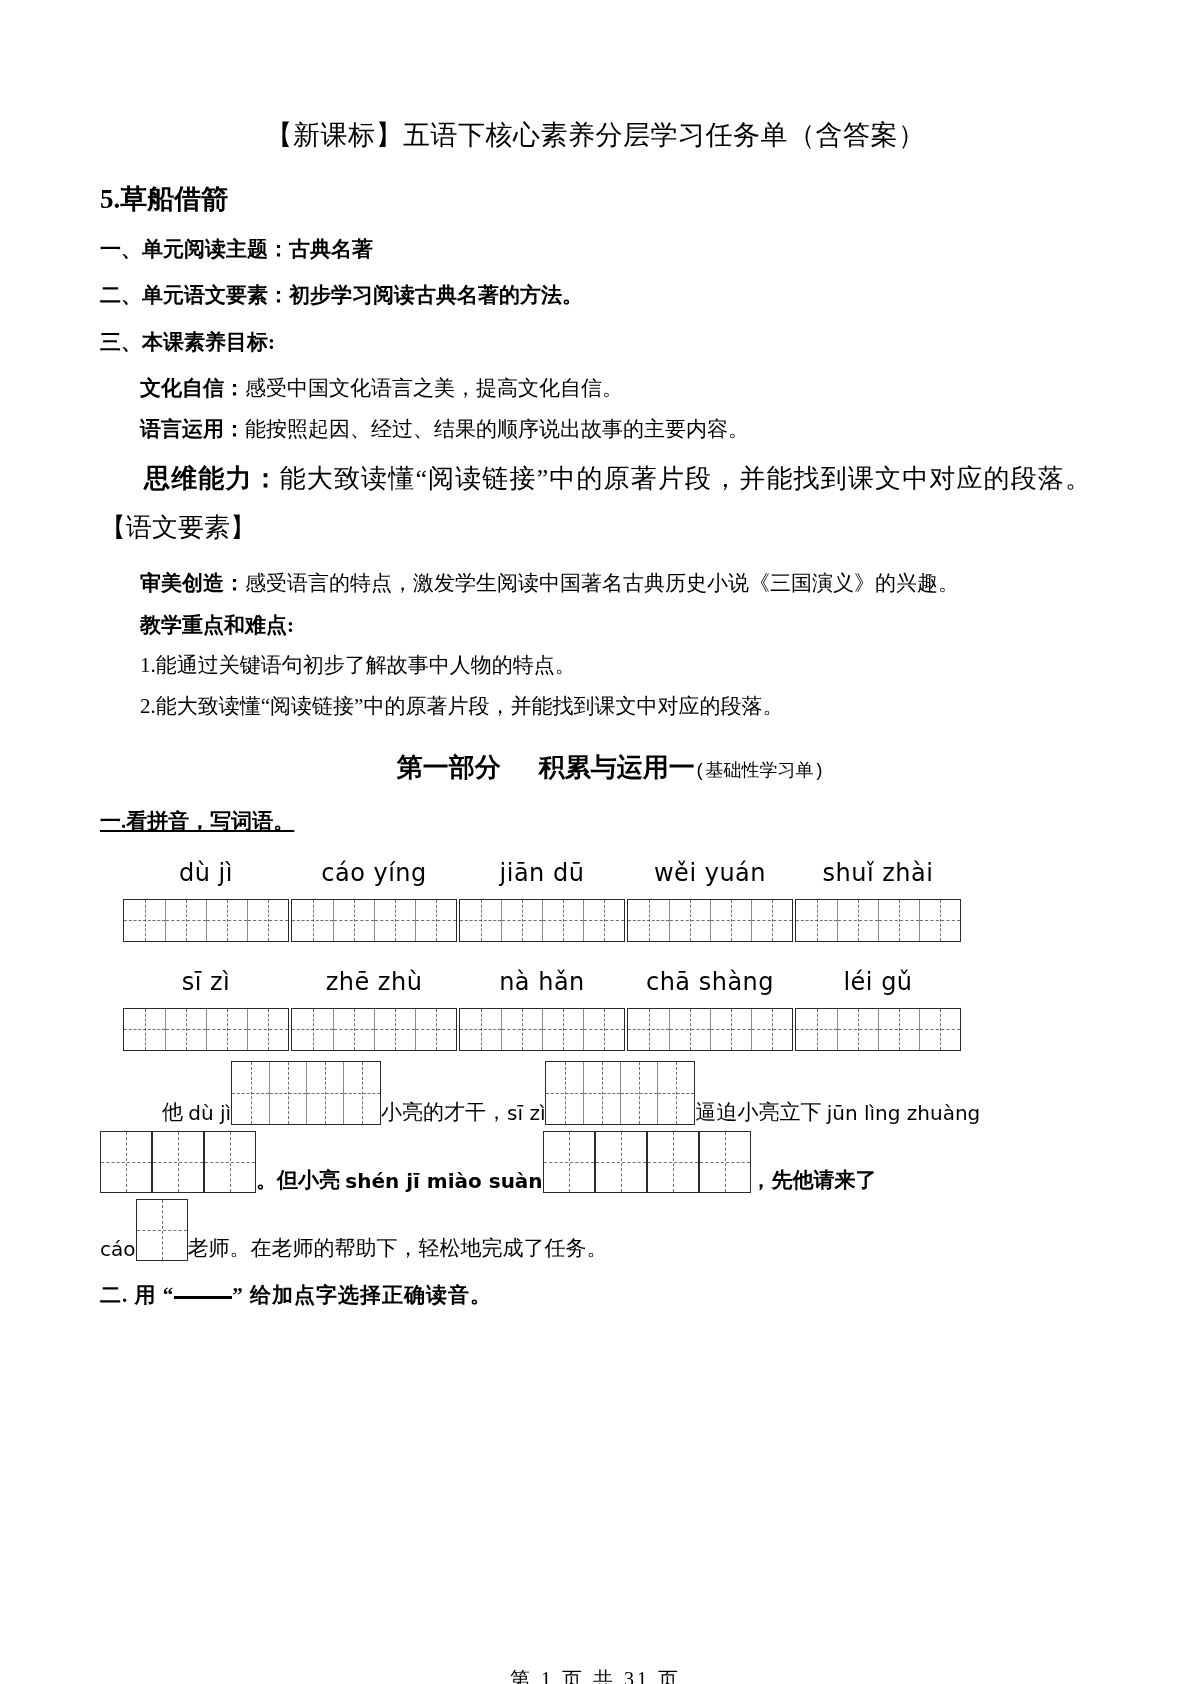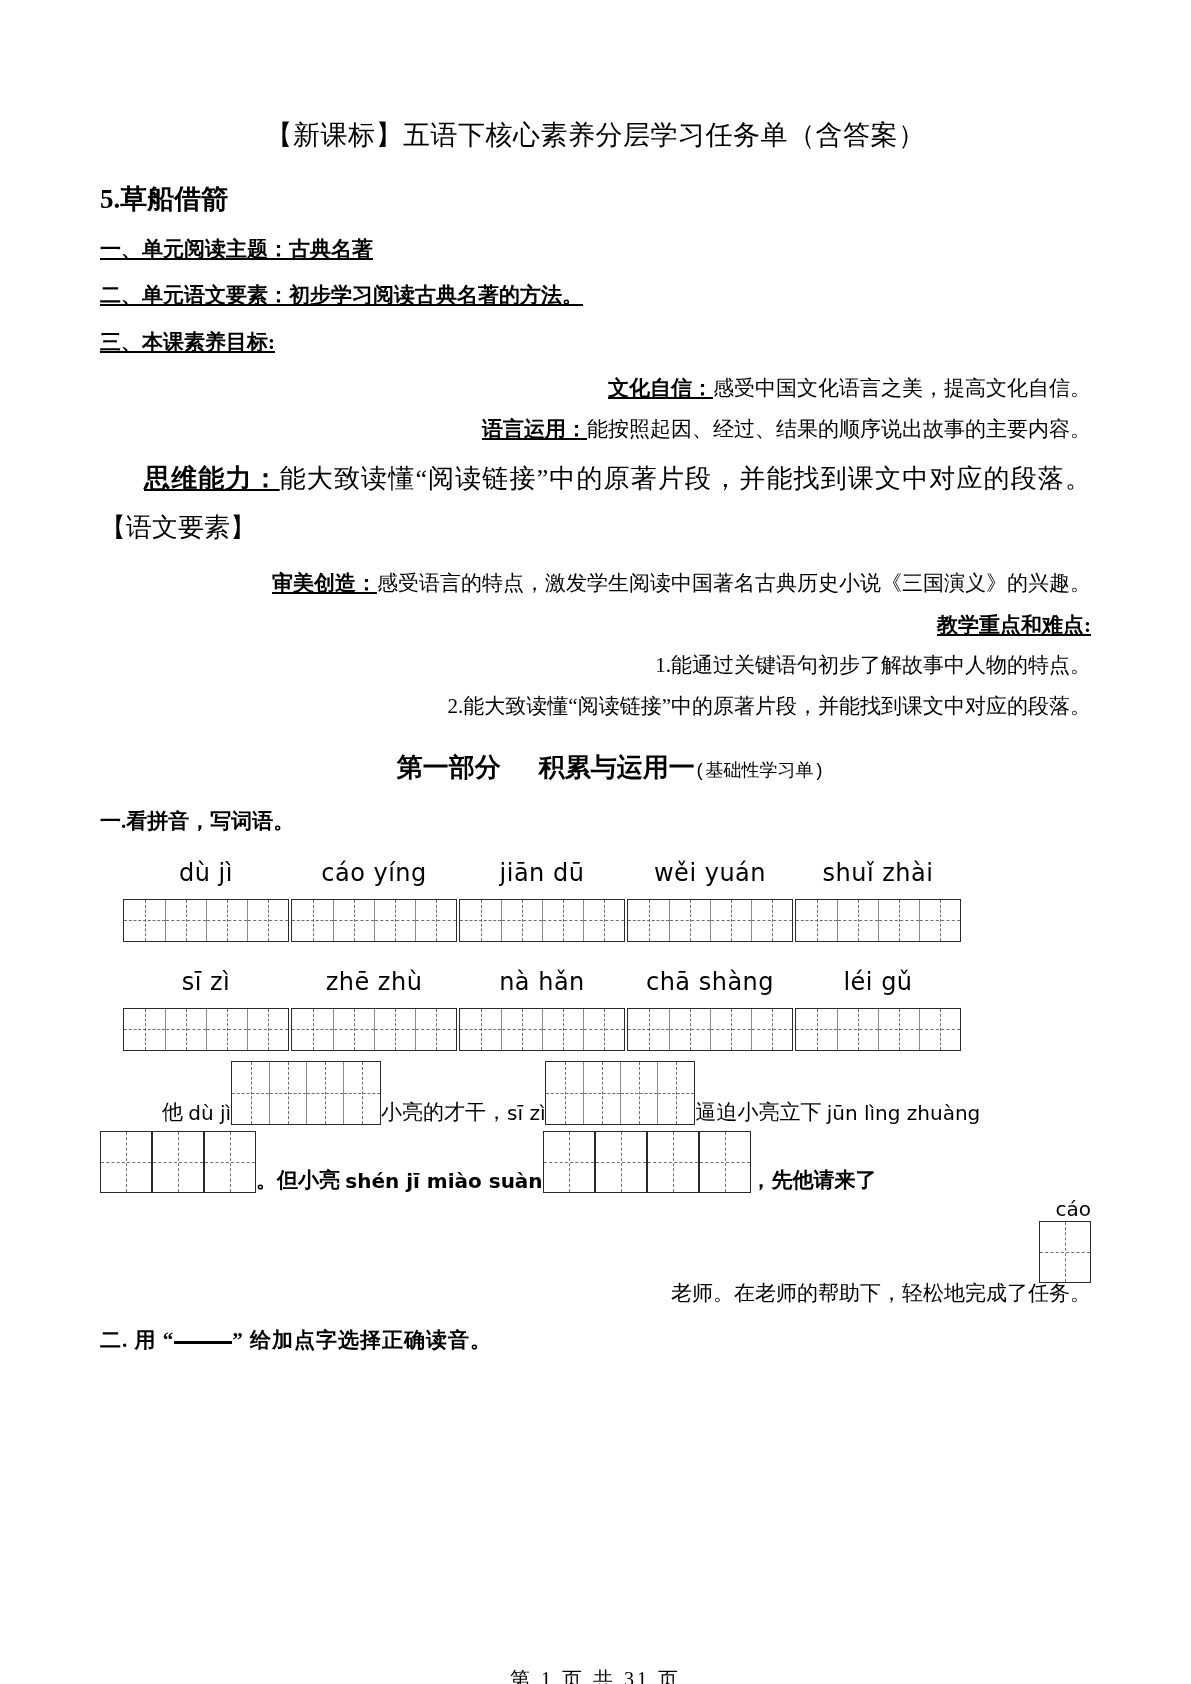--- a/index.html
+++ b/index.html
@@ -40,22 +40,22 @@
   }
 
   
   .ln {
     font-size: 21px;
     line-height: 1.35;
     margin: 18px 0 0 0;
     white-space: normal;
   }
   .ln.tight { margin-top: 13px; }
-  .b { font-weight: 700; text-decoration: underline; }
-  .indent { padding-left: 40px; text-align: right; }
+  .b { font-weight: 700; }
+  .indent { padding-left: 40px; }
   .indent2 { padding-left: 44px; }
 
   .flow {
     font-size: 26px;
     line-height: 1.9;
     margin: 18px 0 0 0;
     text-align: justify;
   }
 
   
@@ -71,20 +71,21 @@
     font-size: 18px;
     font-weight: 400;
   }
   .part-head .gap { display: inline-block; width: 38px; }
 
   
   .ex-title {
     font-size: 21px;
     font-weight: 700;
     margin: 22px 0 0 0;
+    text-decoration: underline;
   }
 
   .pinyin-row {
     display: flex;
     margin: 24px 0 0 0;
     padding-left: 22px;
   }
   .pinyin-cell {
     width: 168px;
     text-align: center;
@@ -210,21 +211,21 @@
   }
   .inline-grid .cell::after {
     content: "";
     position: absolute;
     top: 50%; left: 0; right: 0;
     border-top: 1.3px dashed #6f6f6f;
   }
 
   .sent-row1 { margin-top: 10px; padding-left: 62px; }
   .sent-row2 { margin-top: 6px; padding-left: 0px; font-weight: bold; }
-  .sent-row3 { margin-top: 6px; padding-left: 0px; flex-direction: column; }
+  .sent-row3 { margin-top: 6px; padding-left: 0px; }
 
   .ex2-title {
     font-size: 21px;
     font-weight: 700;
     margin: 20px 0 0 0;
     letter-spacing: 1px;
   }
   .ul-blank {
     display: inline-block;
     width: 58px;

